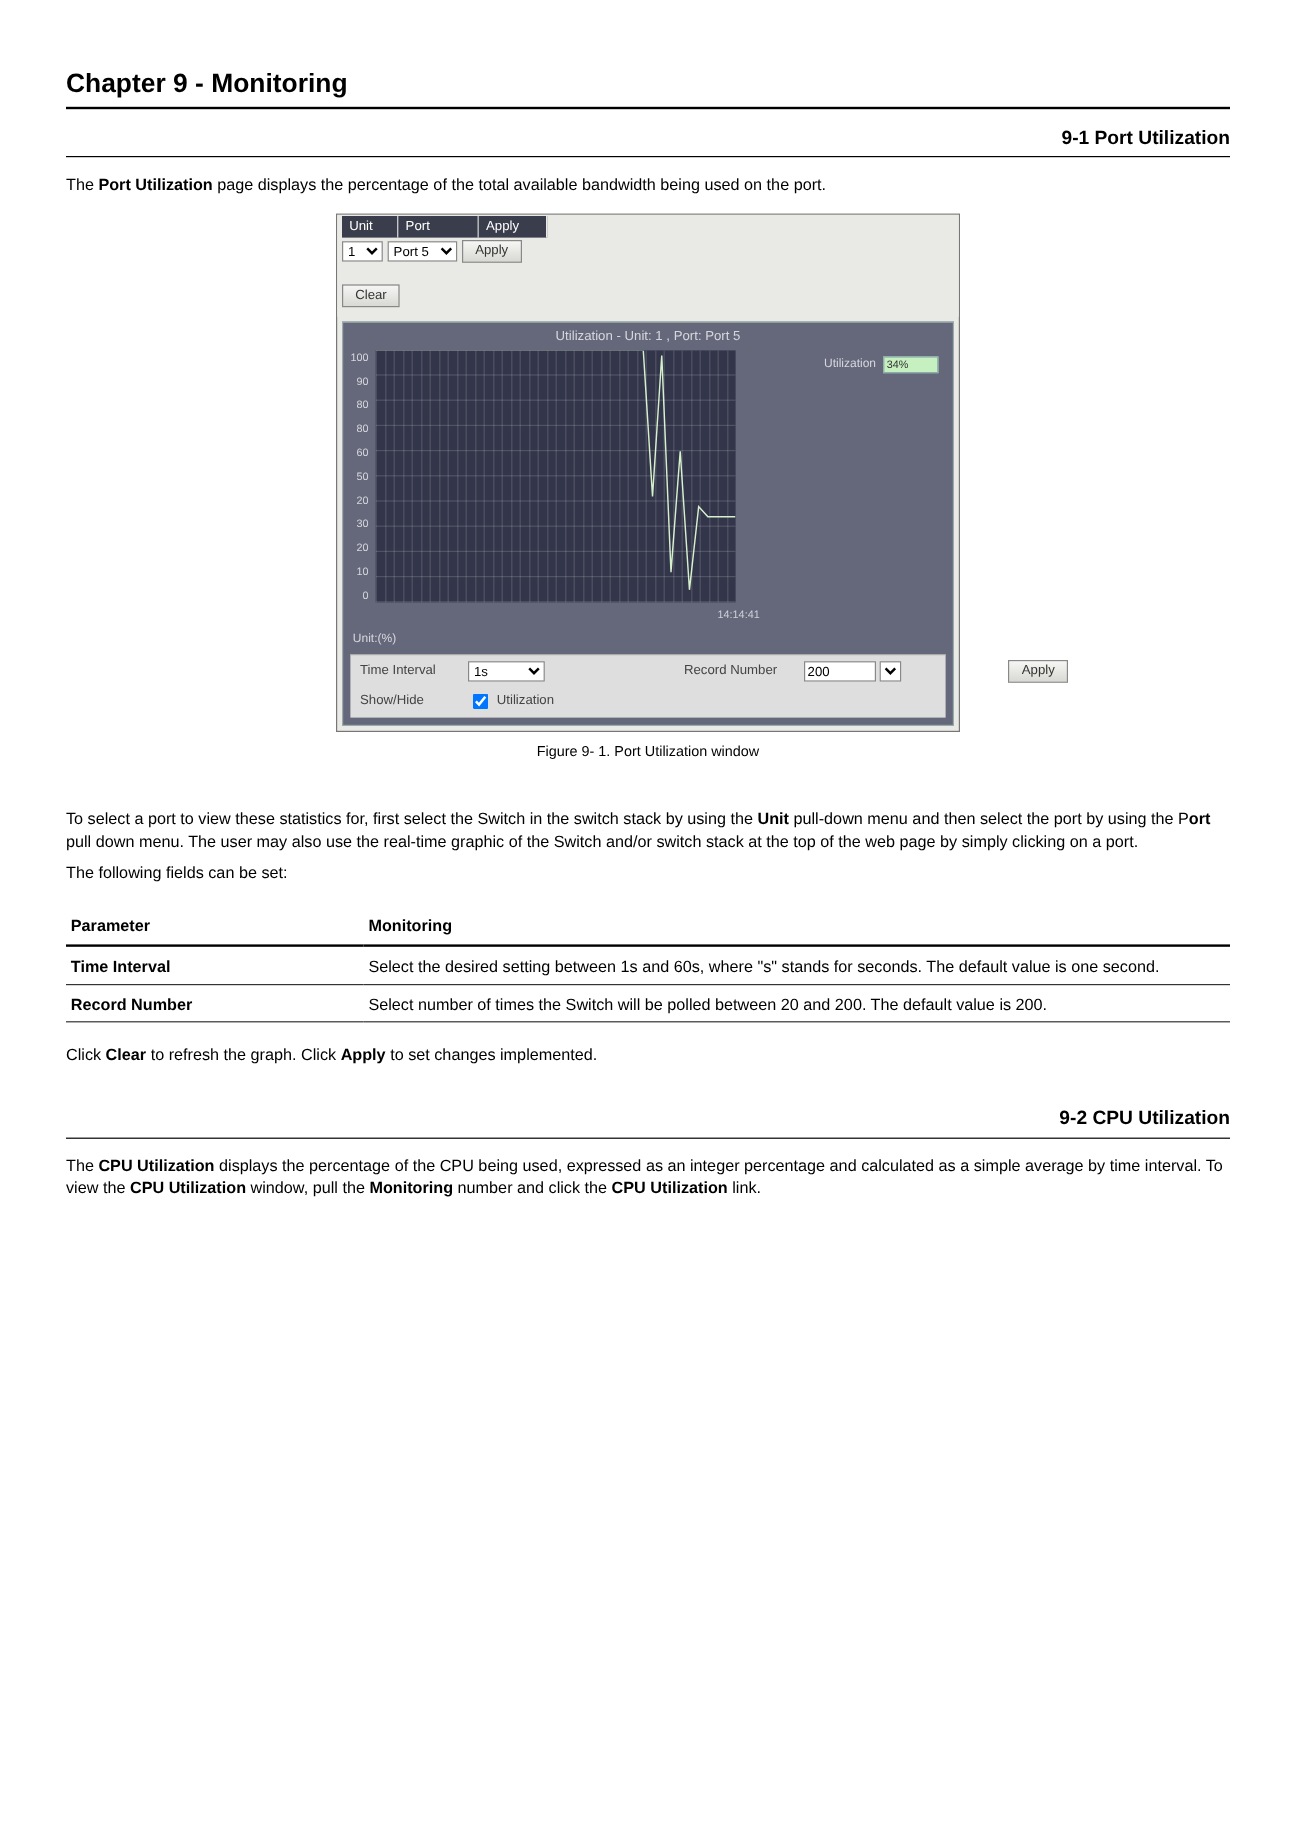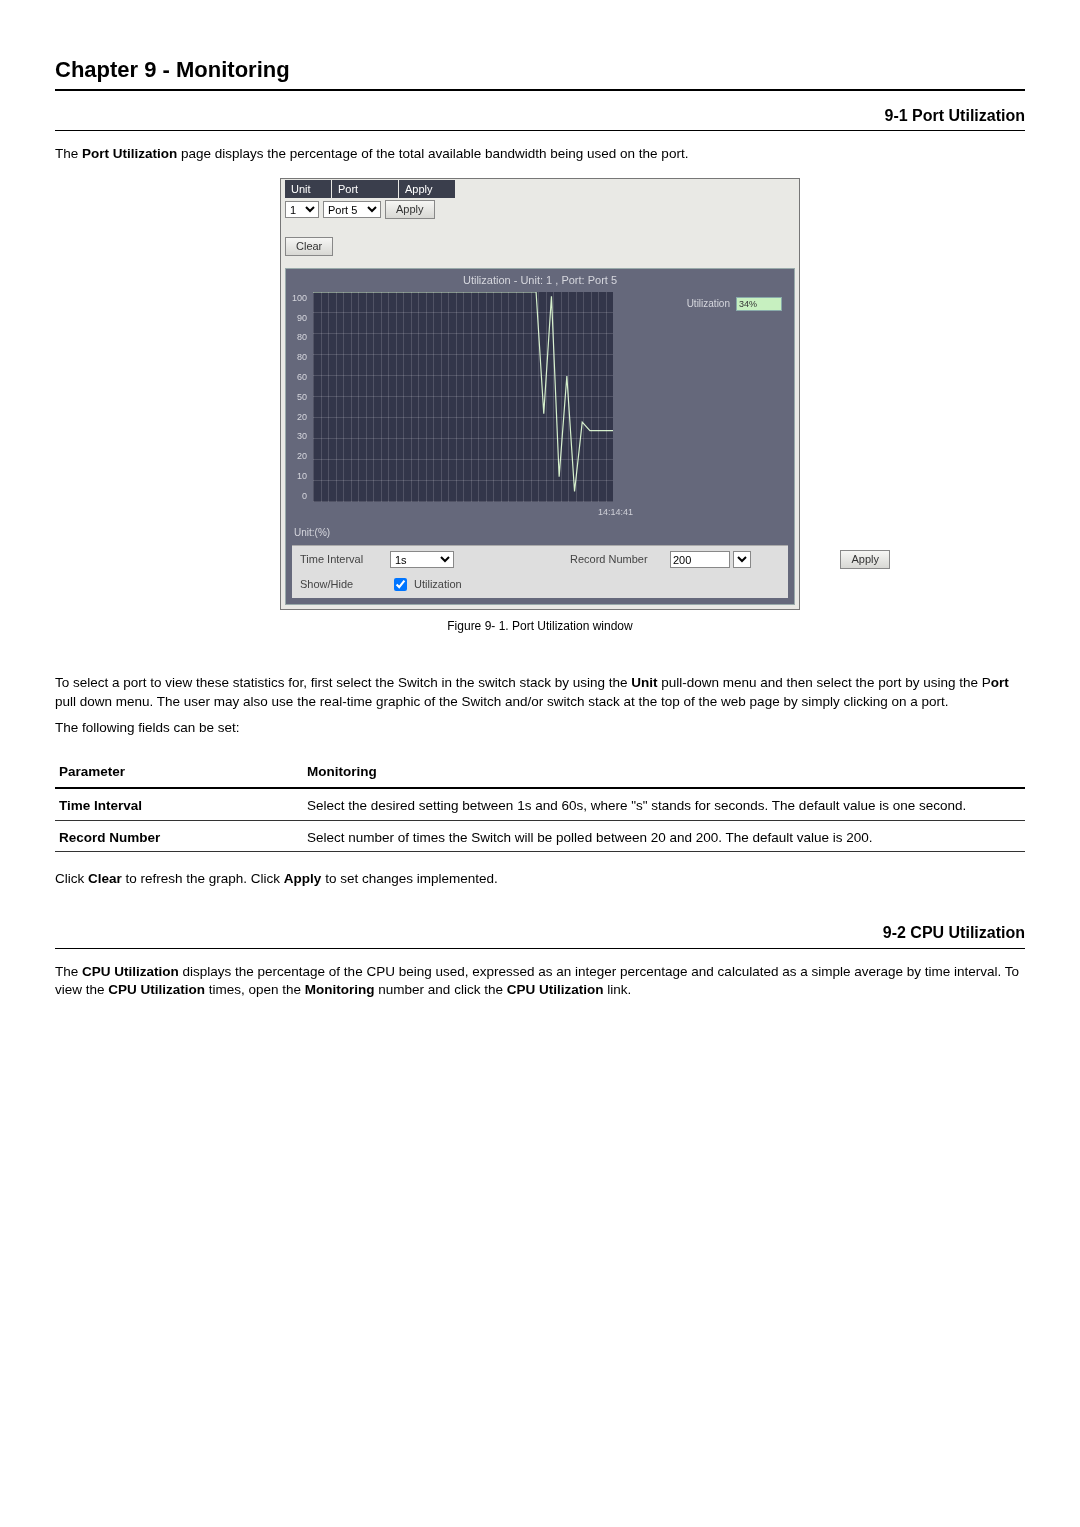--- a/index.html
+++ b/index.html
@@ -365,17 +365,17 @@
     </table>
 
   <p>
     <span>Click </span><strong>Clear</strong><span> to refresh the graph. Click </span><strong>Apply</strong><span> to set changes implemented.</span>
   </p>
 
   <h2 class="section" style="margin-top:34px">9-2 CPU Utilization</h2>
   <hr class="thin">
 
   <p>
-    <span>The </span><strong>CPU Utilization</strong><span> displays the percentage of the CPU being used, expressed as an integer percentage and calculated as a simple average by time interval. To view the </span><strong>CPU Utilization</strong><span> times, open the </span><strong>Monitoring</strong><span> number and click the </span><strong>CPU Utilization</strong><span> link.</span>
+    <span>The </span><strong>CPU Utilization</strong><span> displays the percentage of the CPU being used, expressed as an integer percentage and calculated as a simple average by time interval. To view the </span><strong>CPU Utilization</strong><span> window, pull the </span><strong>Monitoring</strong><span> number and click the </span><strong>CPU Utilization</strong><span> link.</span>
   </p>
 
 
 </div>
 
 </body></html>

